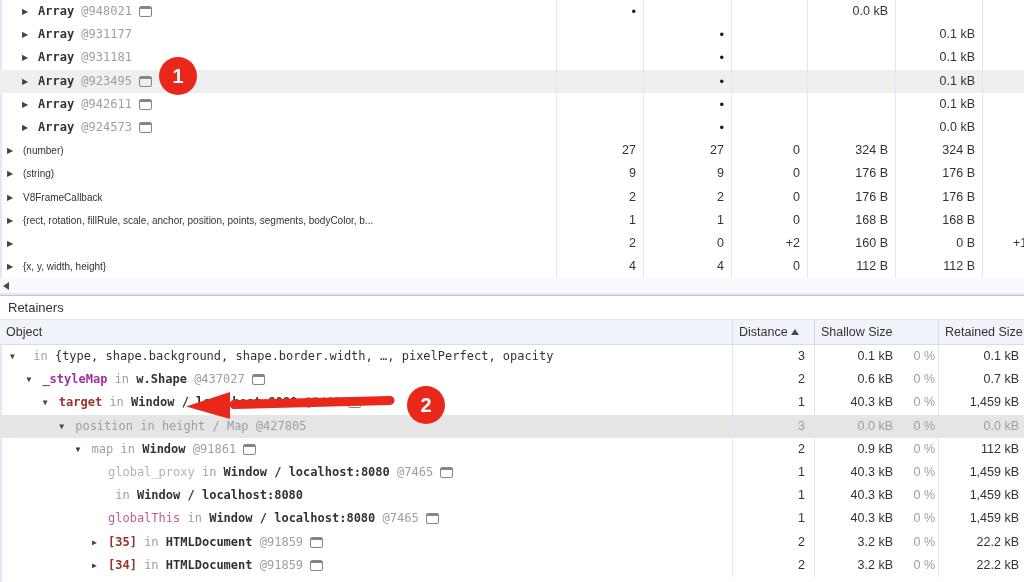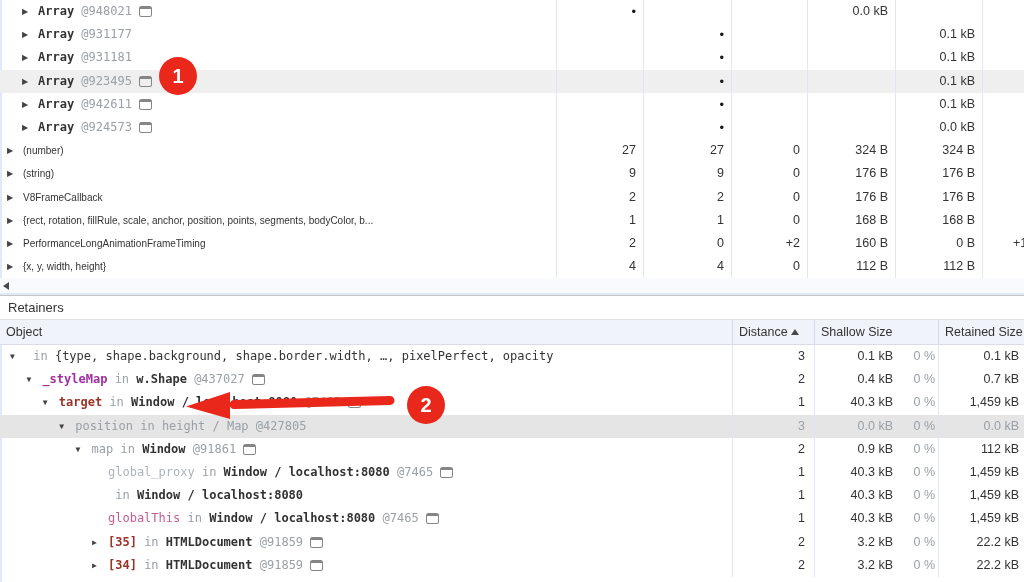--- a/index.html
+++ b/index.html
@@ -207,21 +207,20 @@
         <div class="cg-cell" style="width: 87px;">1</div>
         <div class="cg-cell" style="width: 88px;">1</div>
         <div class="cg-cell" style="width: 76px;">0</div>
         <div class="cg-cell" style="width: 88px;">168 B</div>
         <div class="cg-cell" style="width: 87px;">168 B</div>
         <div class="cg-cell last" style="width: 77px;"></div>
       </div>
       <div class="cg-row">
         <div class="cg-name" style="padding-left: 7px;">
           <span class="arrow">▶</span>
-          <span class="ctor-name">PerformanceLongAnimationFrameTiming</span>
         </div>
         <div class="cg-cell" style="width: 87px;">2</div>
         <div class="cg-cell" style="width: 88px;">0</div>
         <div class="cg-cell" style="width: 76px;">+2</div>
         <div class="cg-cell" style="width: 88px;">160 B</div>
         <div class="cg-cell" style="width: 87px;">0 B</div>
         <div class="cg-cell last" style="width: 77px;">+160 B</div>
       </div>
       <div class="cg-row">
         <div class="cg-name" style="padding-left: 7px;">
@@ -279,21 +278,21 @@
         <div class="rt-obj mono" style="padding-left: 26.4px;">
           <span class="arrow">▼</span>
           <span class="p-purple">_styleMap</span>
           <span class="gray">&nbsp;in&nbsp;</span>
           <span class="obj-bold">w.Shape</span>
           <span class="gray">&nbsp;@437027</span>
           <span class="reveal"></span>
         </div>
         <div class="rt-dist">2</div>
         <div class="rt-shallow">
-          <span class="kb">0.4 kB</span>
+          <span class="kb">0.6 kB</span>
           <span class="pct">0 %</span>
         </div>
         <div class="rt-ret">0.7 kB</div>
       </div>
       <div class="rt-row">
         <div class="rt-obj mono" style="padding-left: 42.8px;">
           <span class="arrow">▼</span>
           <span class="p-maroon">target</span>
           <span class="gray">&nbsp;in&nbsp;</span>
           <span class="obj-bold">Window / localhost:8080</span>

